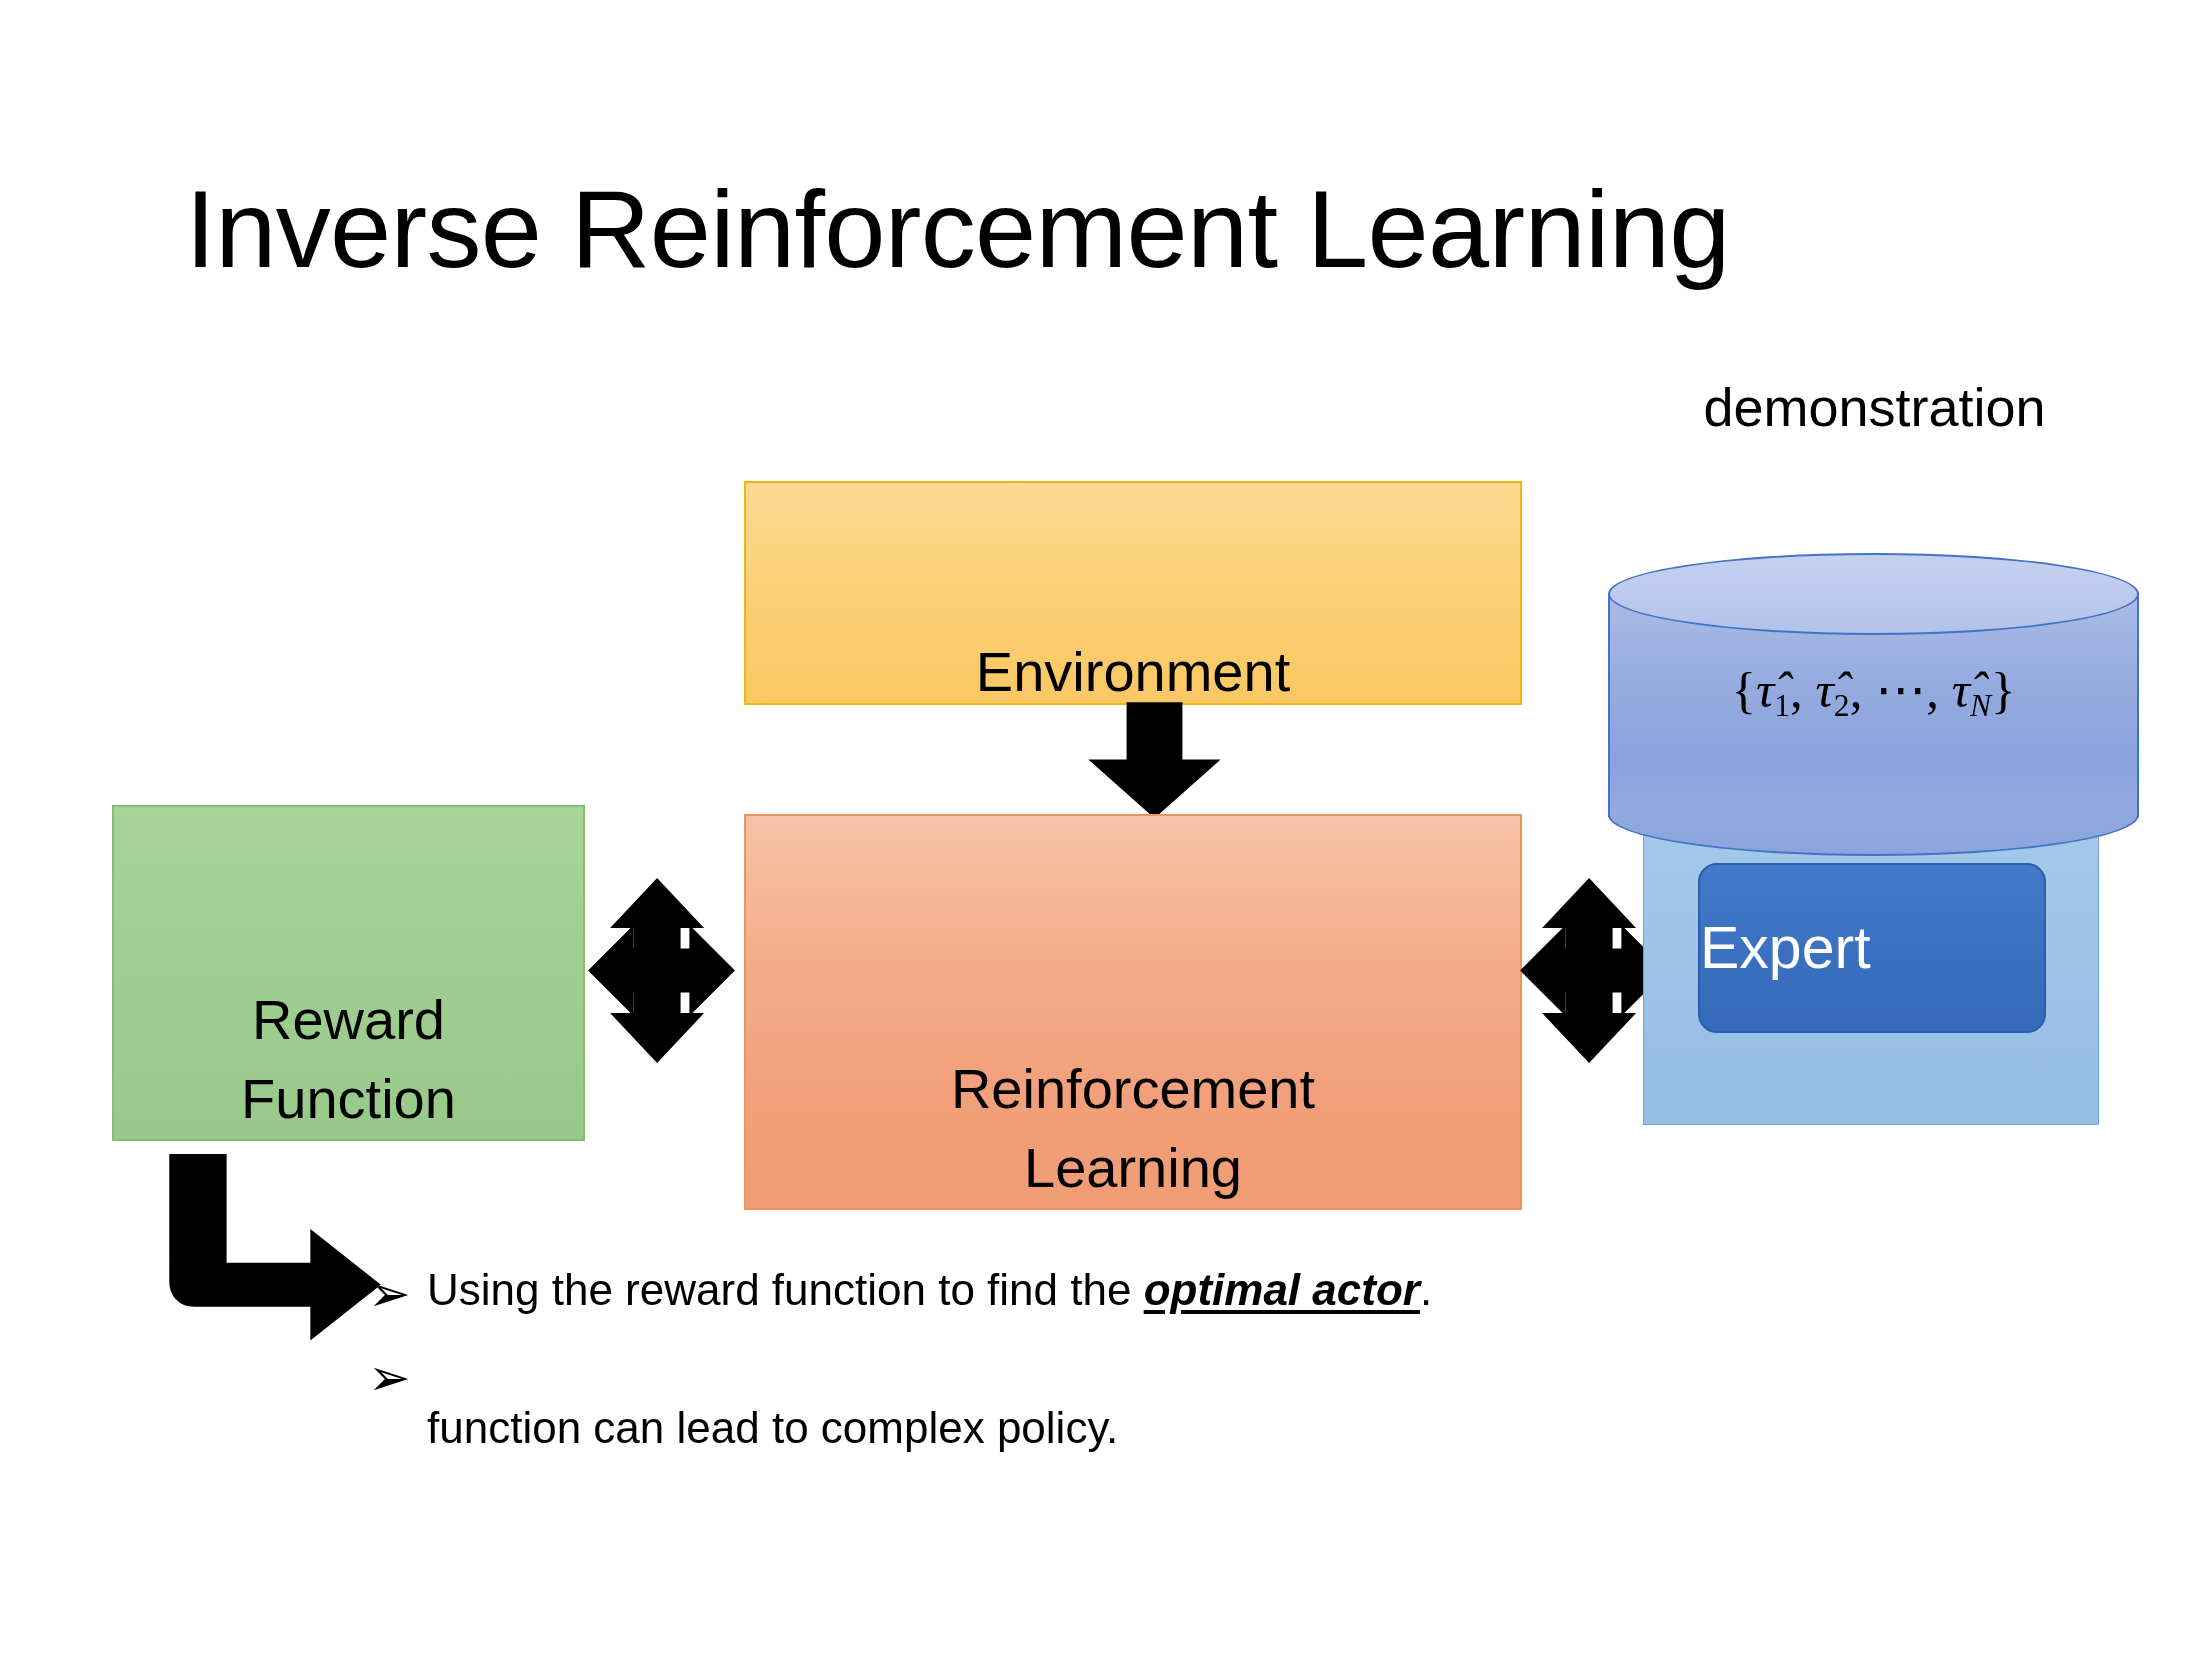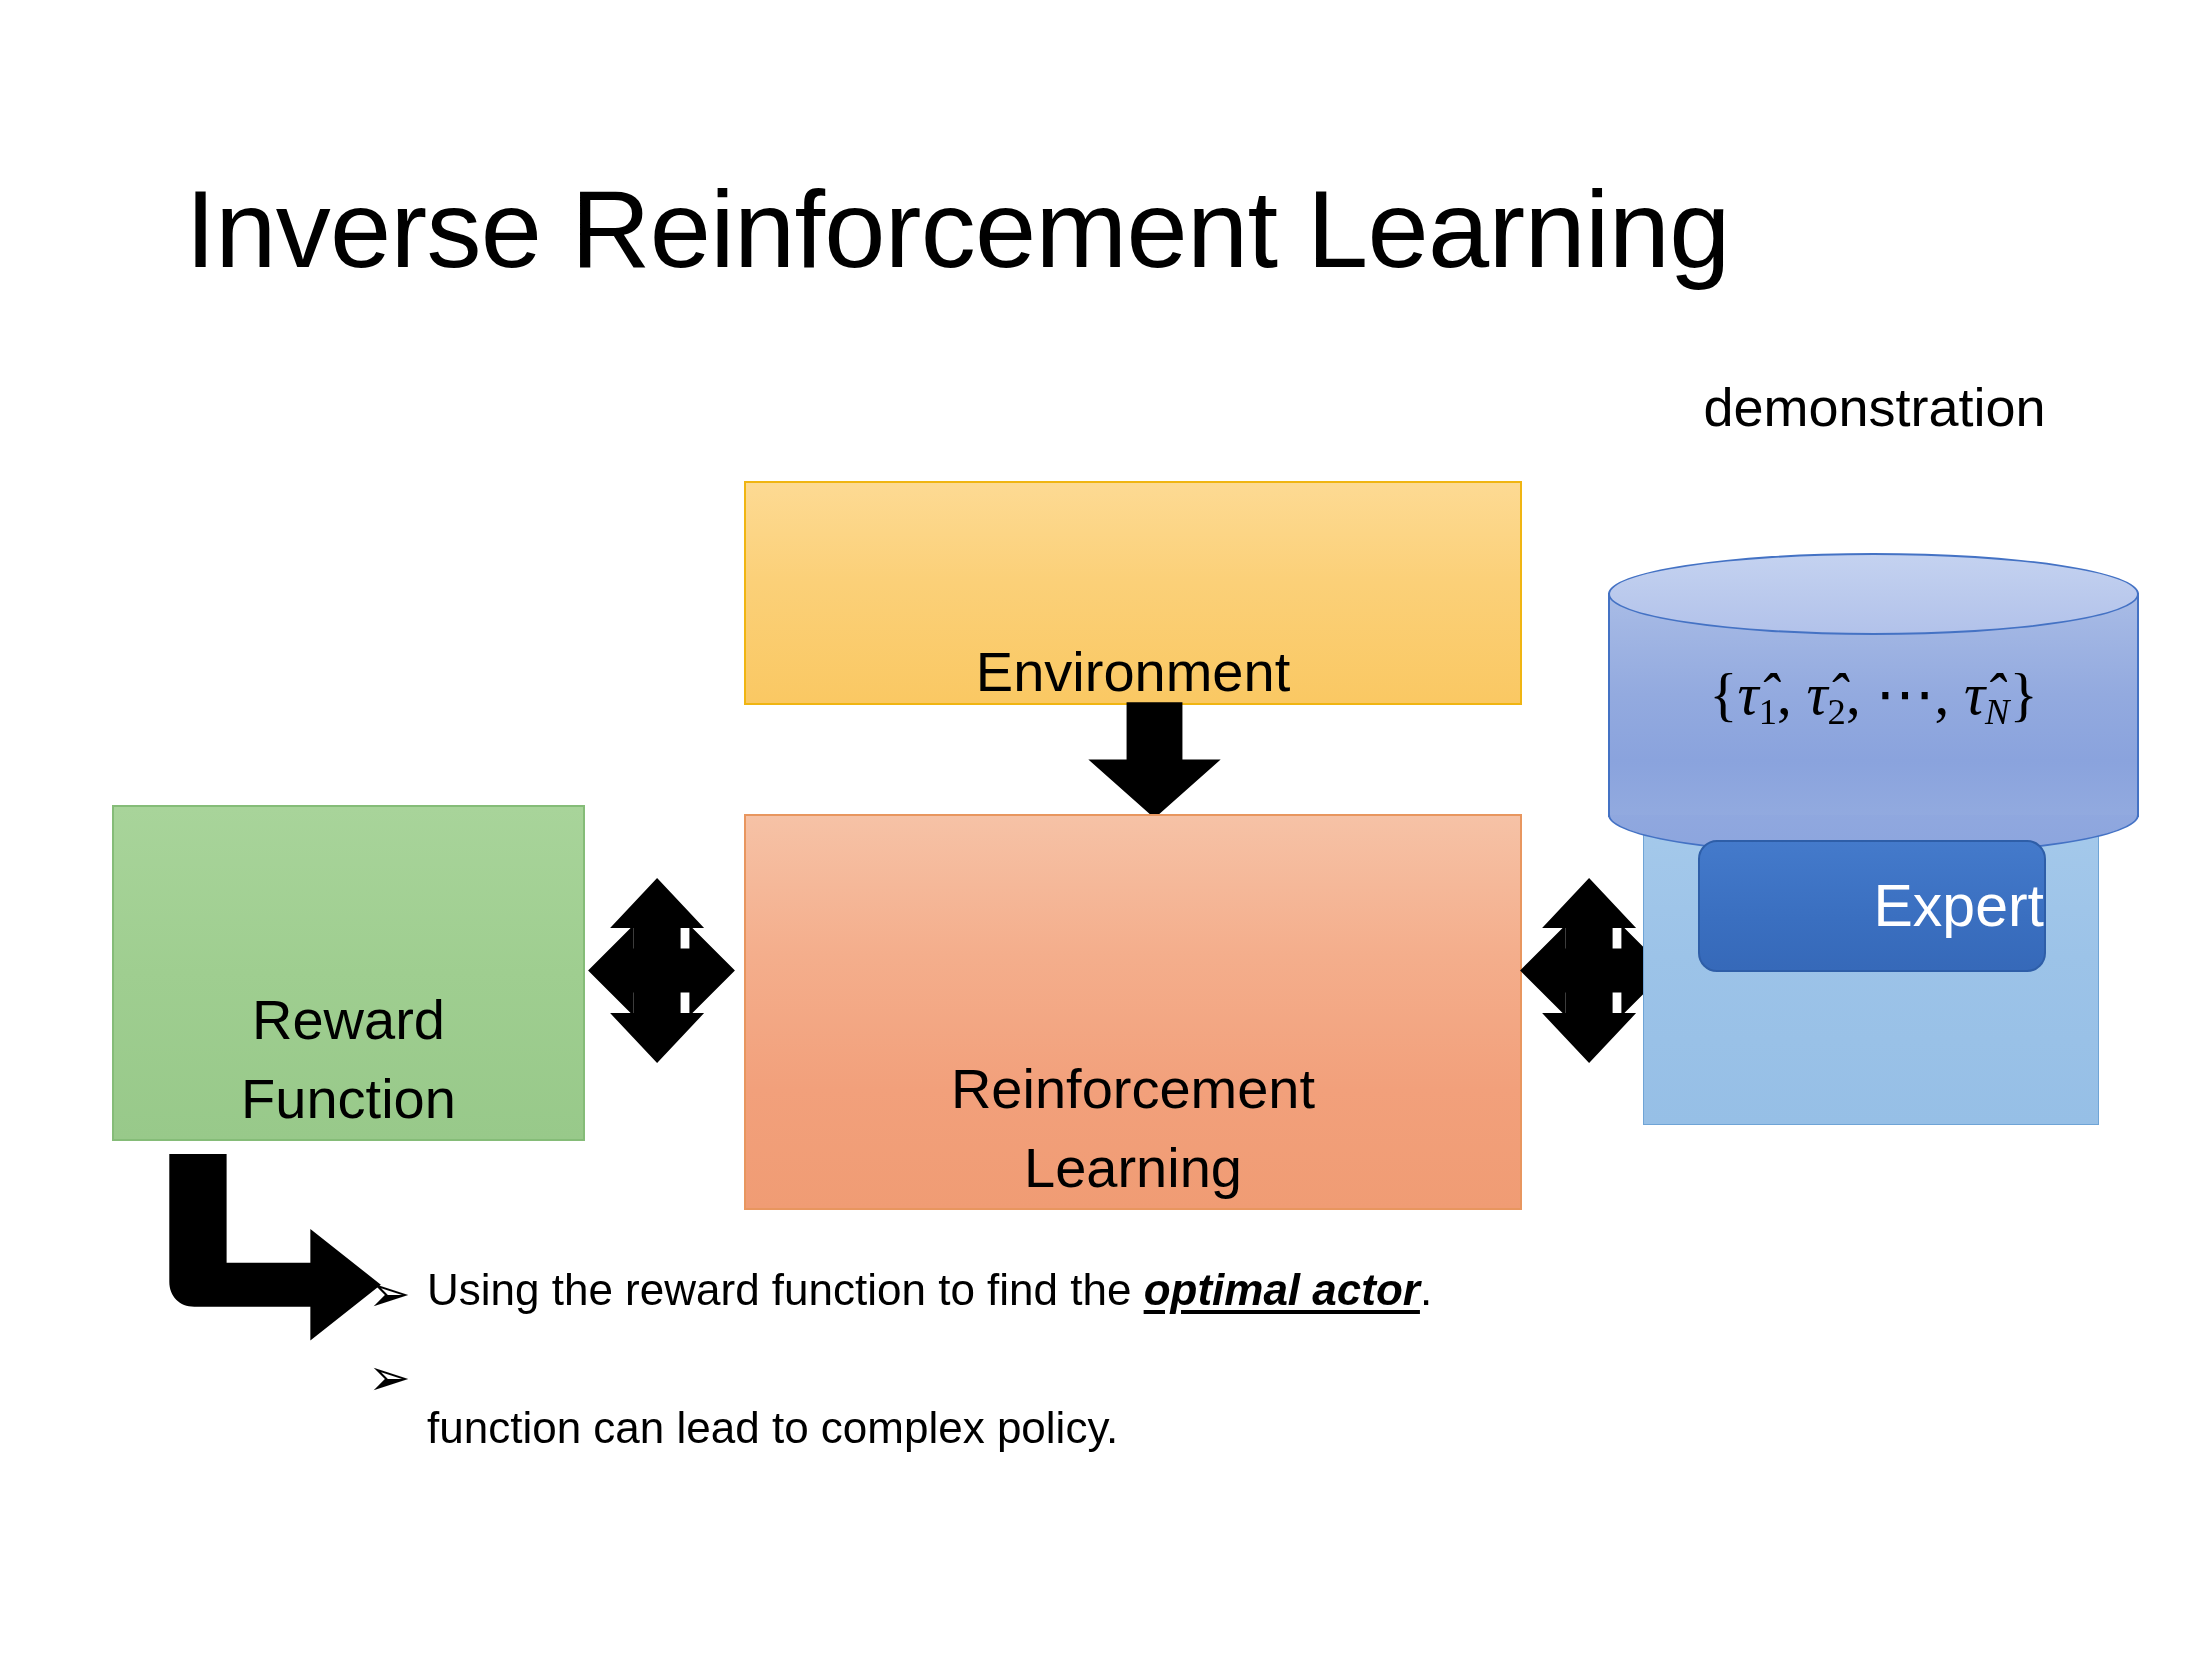--- a/index.html
+++ b/index.html
@@ -147,21 +147,21 @@
     background: linear-gradient(to bottom, #C4D2F0 0%, #B2C2EA 100%);
     border: 2.2px solid #4472C4;
   }
   #cyl-formula {
     position: absolute;
     left: 0;
     top: 112px;
     width: 531px;
     text-align: center;
     font-family: "Liberation Serif", serif;
-    font-size: 59px;
+    font-size: 51px;
     line-height: 1;
     white-space: nowrap;
   }
   #cyl-formula .mvar {
     font-style: italic;
     position: relative;
   }
   #cyl-formula .sub {
     font-size: 0.62em;
     vertical-align: -0.28em;
@@ -170,30 +170,30 @@
   #cyl-formula .sub-it {
     font-size: 0.62em;
     vertical-align: -0.28em;
     font-style: italic;
   }
 
   
   #expert-box {
     position: absolute;
     left: 1698px;
-    top: 840px;
+    top: 863px;
     width: 348px;
-    height: 132px;
+    height: 170px;
     background: linear-gradient(to bottom, #447ACB 0%, #3A6FC0 60%, #3669B9 100%);
     border: 2.9px solid #2E5EA8;
     border-radius: 19px;
     box-sizing: border-box;
     display: flex;
     align-items: center;
-    justify-content: flex-end;
+    justify-content: flex-start;
     color: #ffffff;
   }
   #expert-box .box-label {
     font-size: 59px;
   }
 
   
   .arrow-svg {
     position: absolute;
     overflow: visible;

